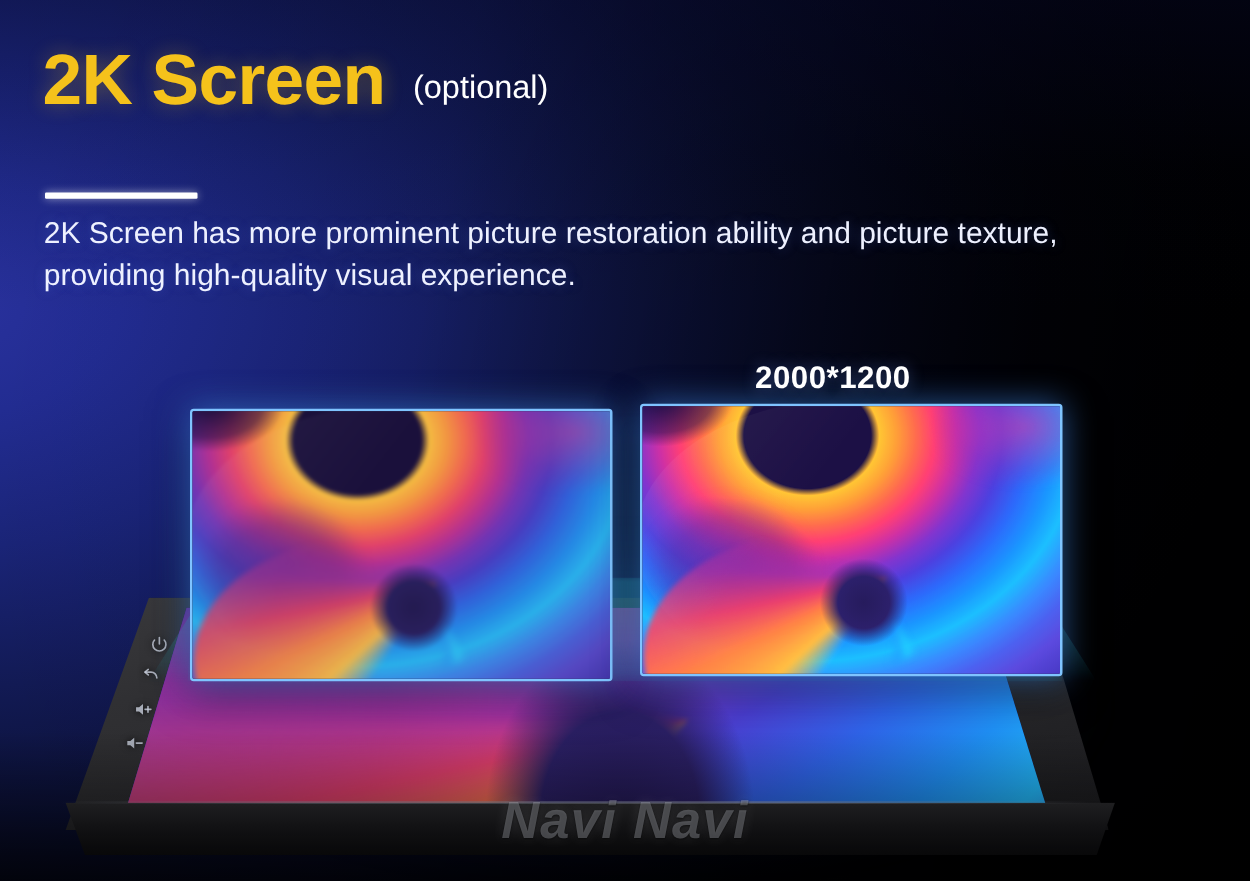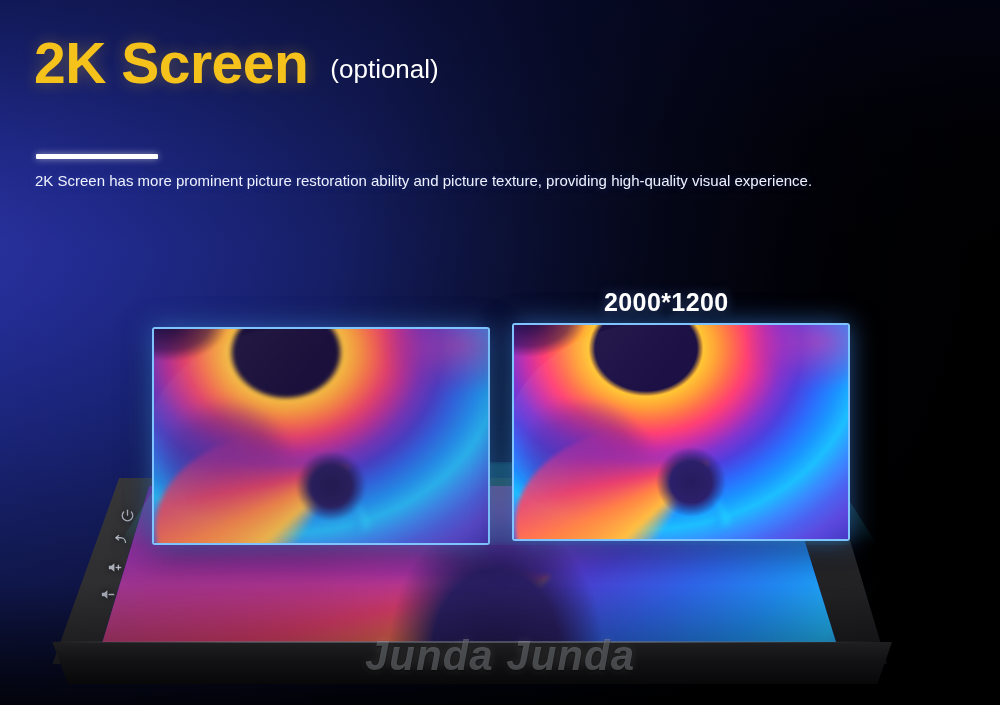--- a/index.html
+++ b/index.html
@@ -58,21 +58,21 @@
   }
   .rule {
     position:absolute; left:36px; top:154px;
     width:122px; height:5px; background:#ffffff; border-radius:1px;
     box-shadow:0 0 7px rgba(255,255,255,0.55);
     z-index:40;
   }
   .body-copy {
     position:absolute; left:35px; top:170px;
     width:830px;
-    font-size:15px; line-height:1.42; color:#eef1ff;
+    font-size:24px; line-height:1.42; color:#eef1ff;
     z-index:40;
     text-shadow:0 0 9px rgba(90,120,230,0.35);
   }
 
   
   .cap {
     position:absolute; top:288px;
     font-size:25px; font-weight:bold; color:#ffffff;
     letter-spacing:0.4px; z-index:42;
     text-shadow:0 0 12px rgba(120,160,255,0.4);
@@ -326,15 +326,15 @@
         <i class="a4"></i>
           <i class="a6"></i>
           <i class="a7"></i>
           <i class="a8"></i>
       </div>
     </div>
   </div>
 
   <div class="bottom-vig"></div>
 
-  <div class="watermark">Junda Junda</div>
+  <div class="watermark">Navi Navi</div>
 
 </div>
 
 </body></html>

